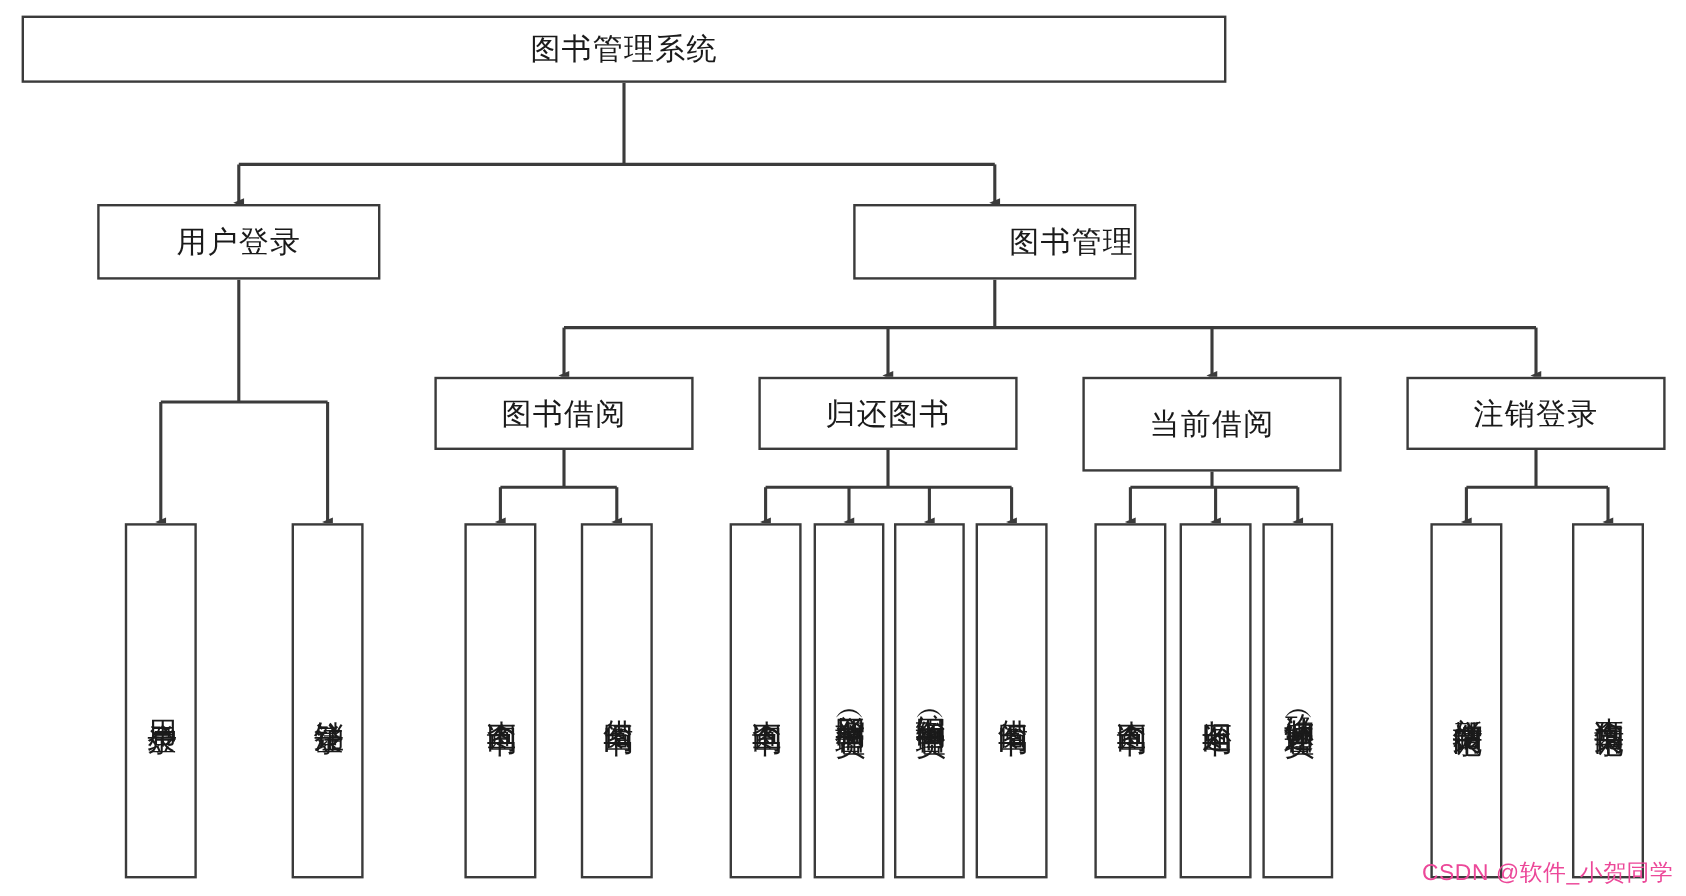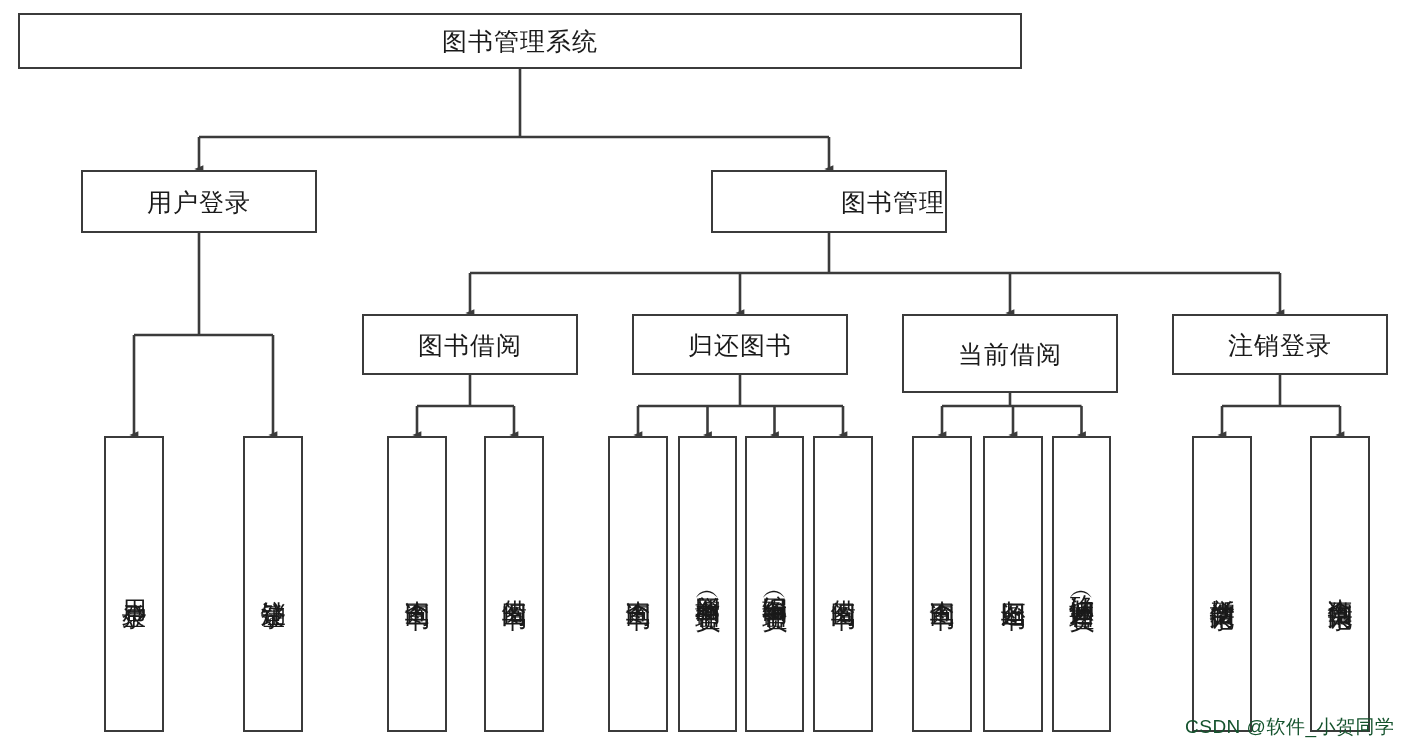--- a/index.html
+++ b/index.html
@@ -53,21 +53,21 @@
   .node.v .label {
     writing-mode: vertical-rl;
     text-orientation: upright;
     white-space: nowrap;
   }
   .watermark {
     position: absolute;
     left: 1185px;
     top: 714px;
     font-size: 19px;
-    color: #14532d;
+    color: #ec4899;
     letter-spacing: 0.5px;
     z-index: 3;
     white-space: nowrap;
   }
 </style>
 </head>
 <body>
 
 <div id="canvas">
   <svg id="edges" viewBox="0 0 1405 747" xmlns="http://www.w3.org/2000/svg">

